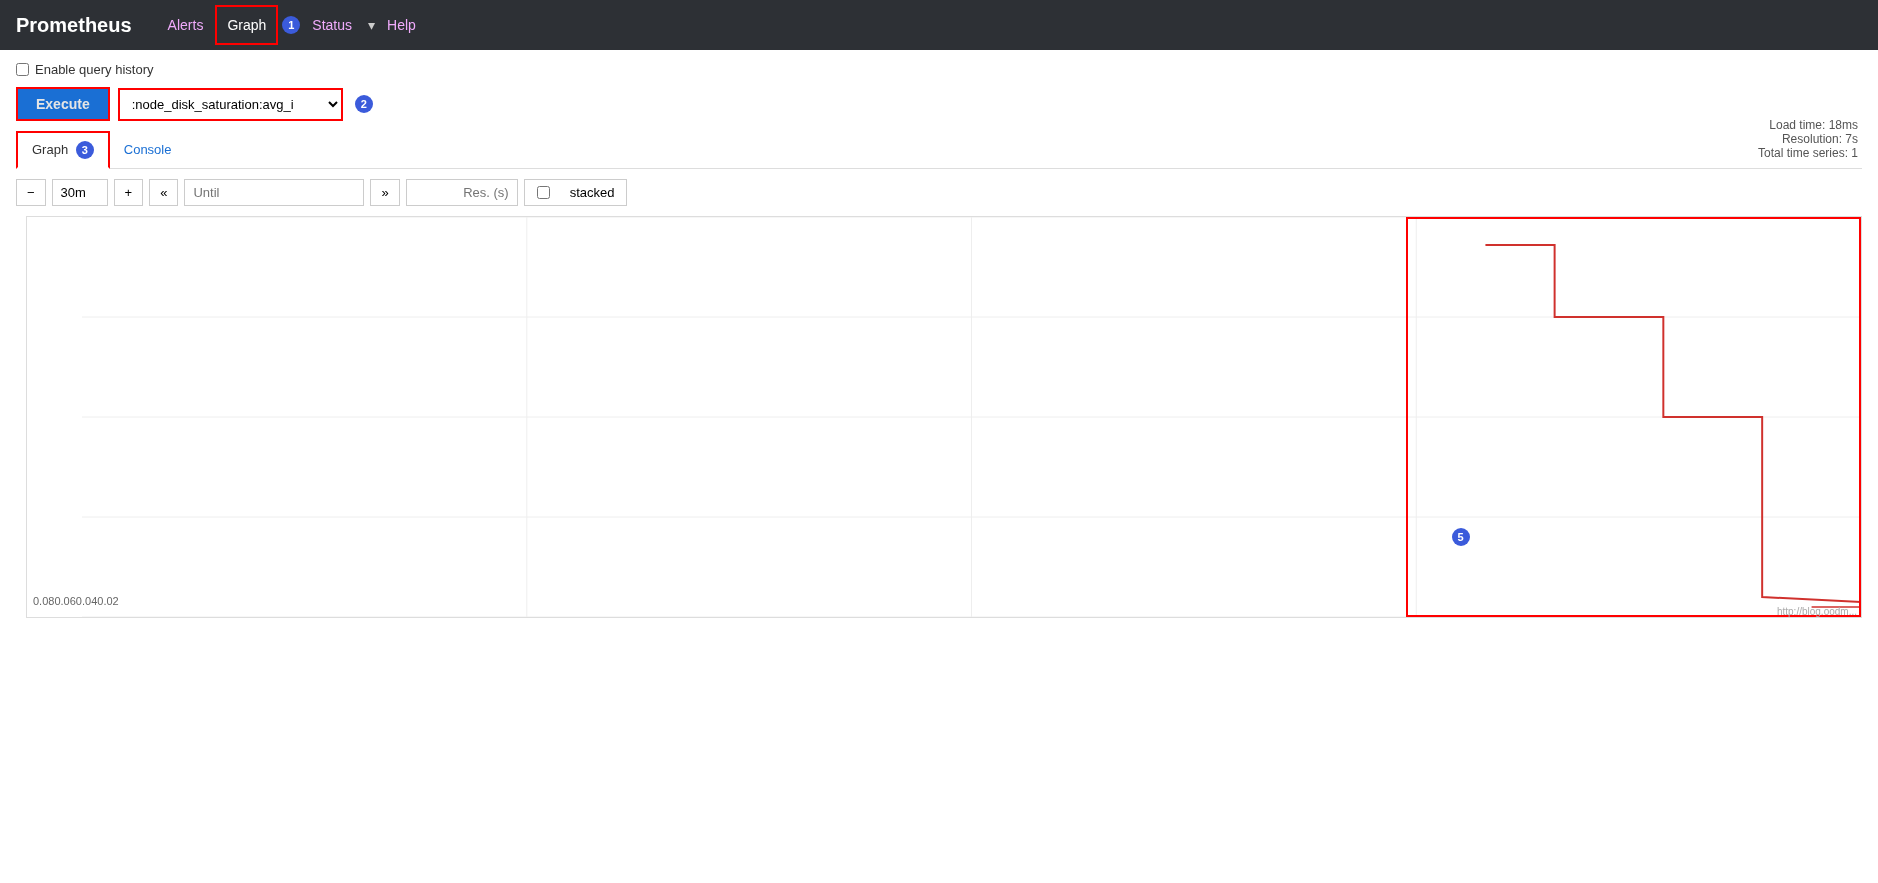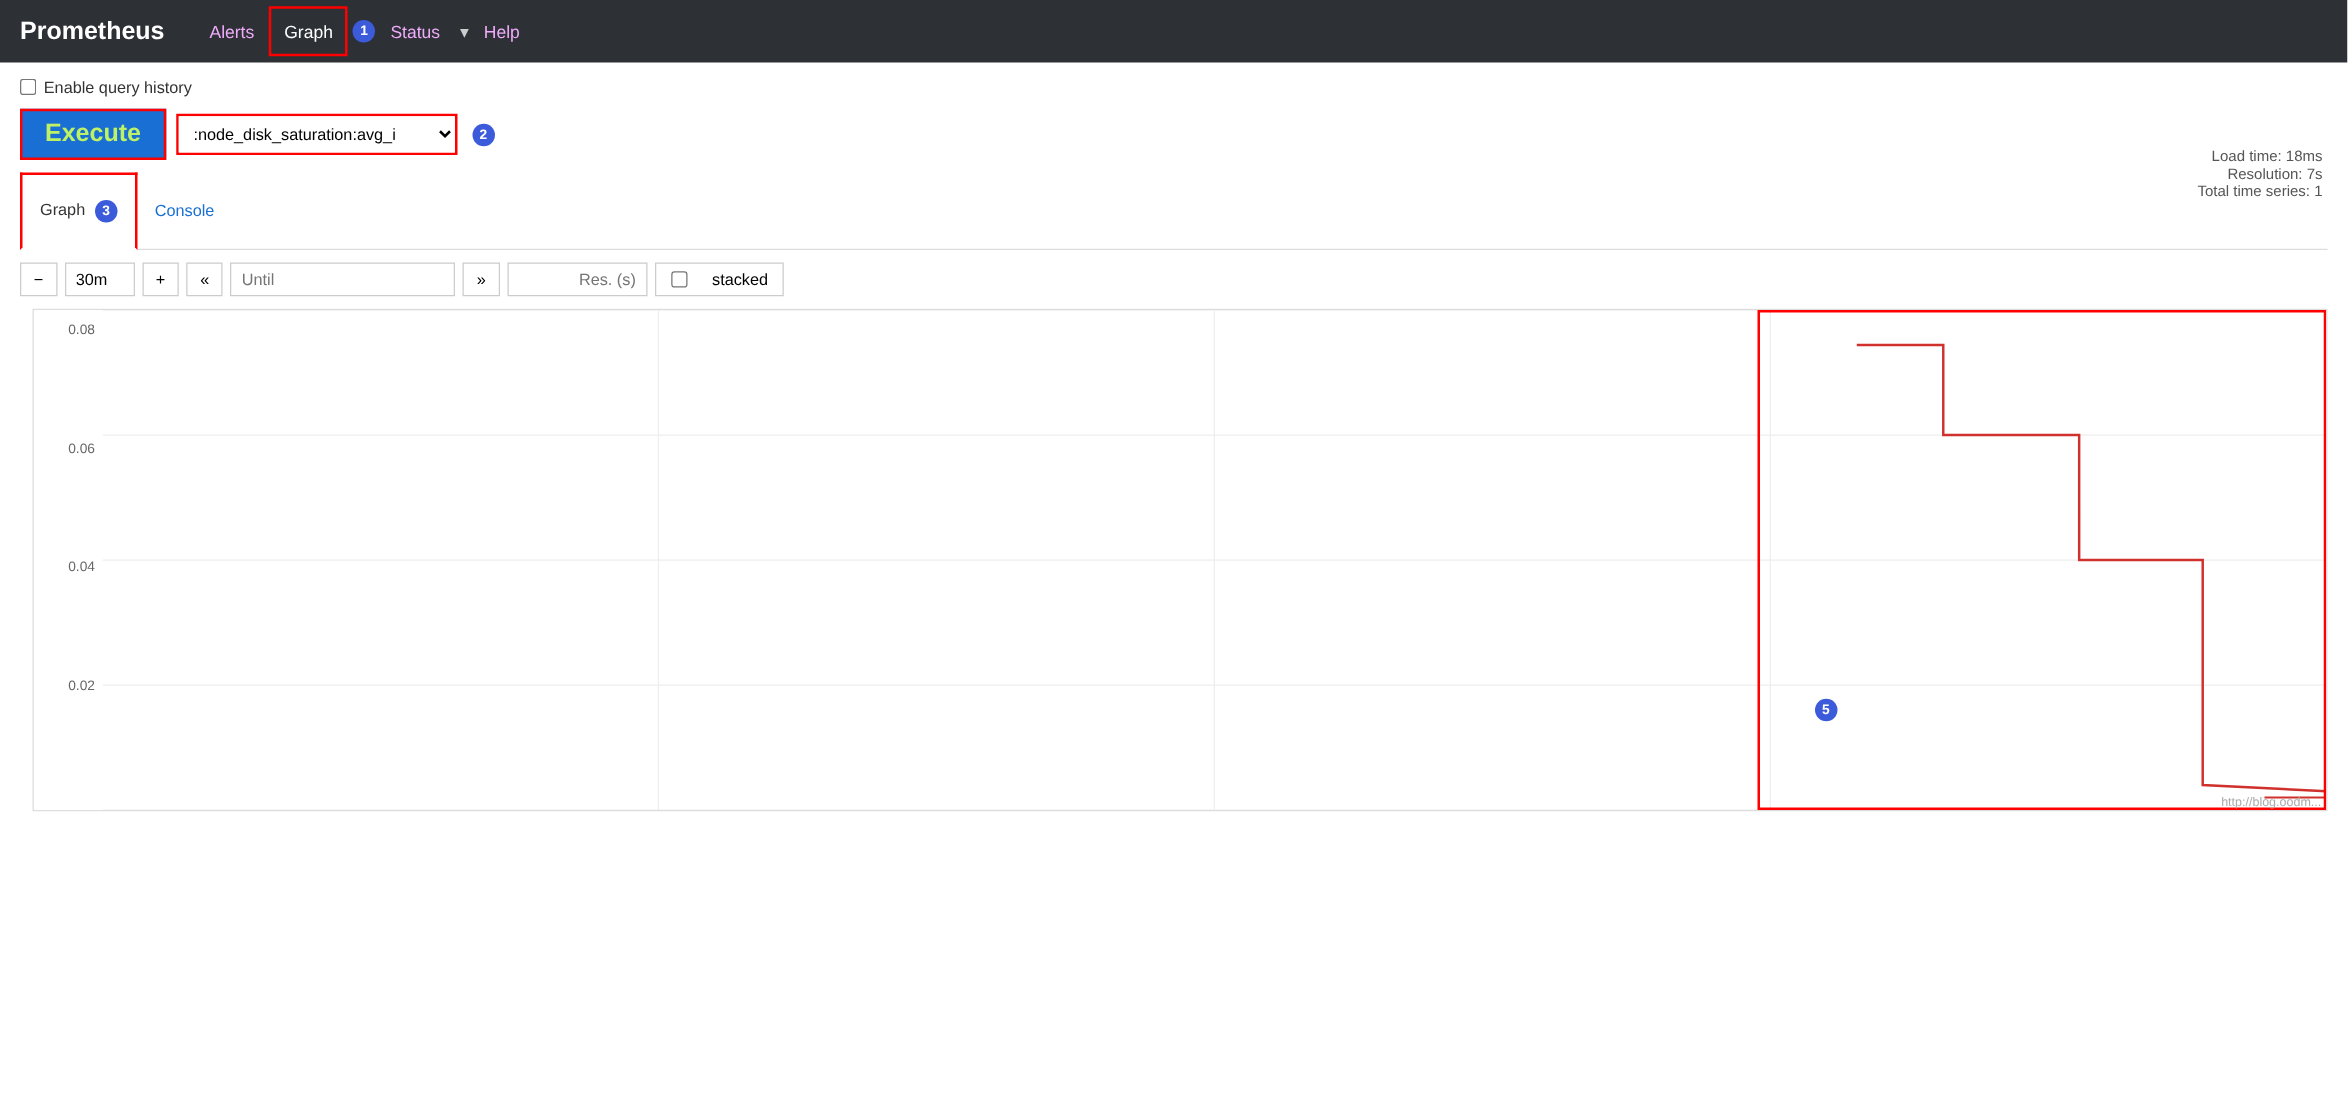--- a/index.html
+++ b/index.html
@@ -94,24 +94,24 @@
 
     
     .execute-row {
       display: flex;
       align-items: center;
       gap: 8px;
       margin-bottom: 10px;
     }
     .execute-btn {
       background: #1a6fd4;
-      color: #bef264;
+      color: #e5e5e5;
       border: 2px solid red;
       padding: 7px 18px;
-      font-size: 20px;
+      font-size: 14px;
       cursor: pointer;
       font-weight: bold;
     }
     .time-select-wrapper {
       border: 2px solid red;
       display: inline-flex;
       align-items: center;
     }
     .time-select {
       border: none;
@@ -123,21 +123,21 @@
     }
 
     
     .tabs-row {
       display: flex;
       align-items: center;
       border-bottom: 1px solid #ddd;
       margin-bottom: 10px;
     }
     .tab {
-      padding: 20px 14px;
+      padding: 8px 14px;
       cursor: pointer;
       font-size: 13px;
       border: 1px solid transparent;
       margin-bottom: -1px;
     }
     .tab.active {
       border: 2px solid red;
       border-bottom: 2px solid #fff;
       background: #fff;
     }
@@ -209,21 +209,21 @@
       position: relative;
       margin-left: 10px;
       border: 1px solid #ddd;
       background: #fff;
     }
     .chart-inner {
       display: flex;
     }
     .y-axis {
       display: flex;
-      flex-direction: column;
+      flex-direction: row;
       justify-content: space-between;
       align-items: flex-end;
       padding: 10px 6px;
       font-size: 11px;
       color: #666;
       width: 55px;
       flex-shrink: 0;
     }
     .chart-area {
       flex: 1;

